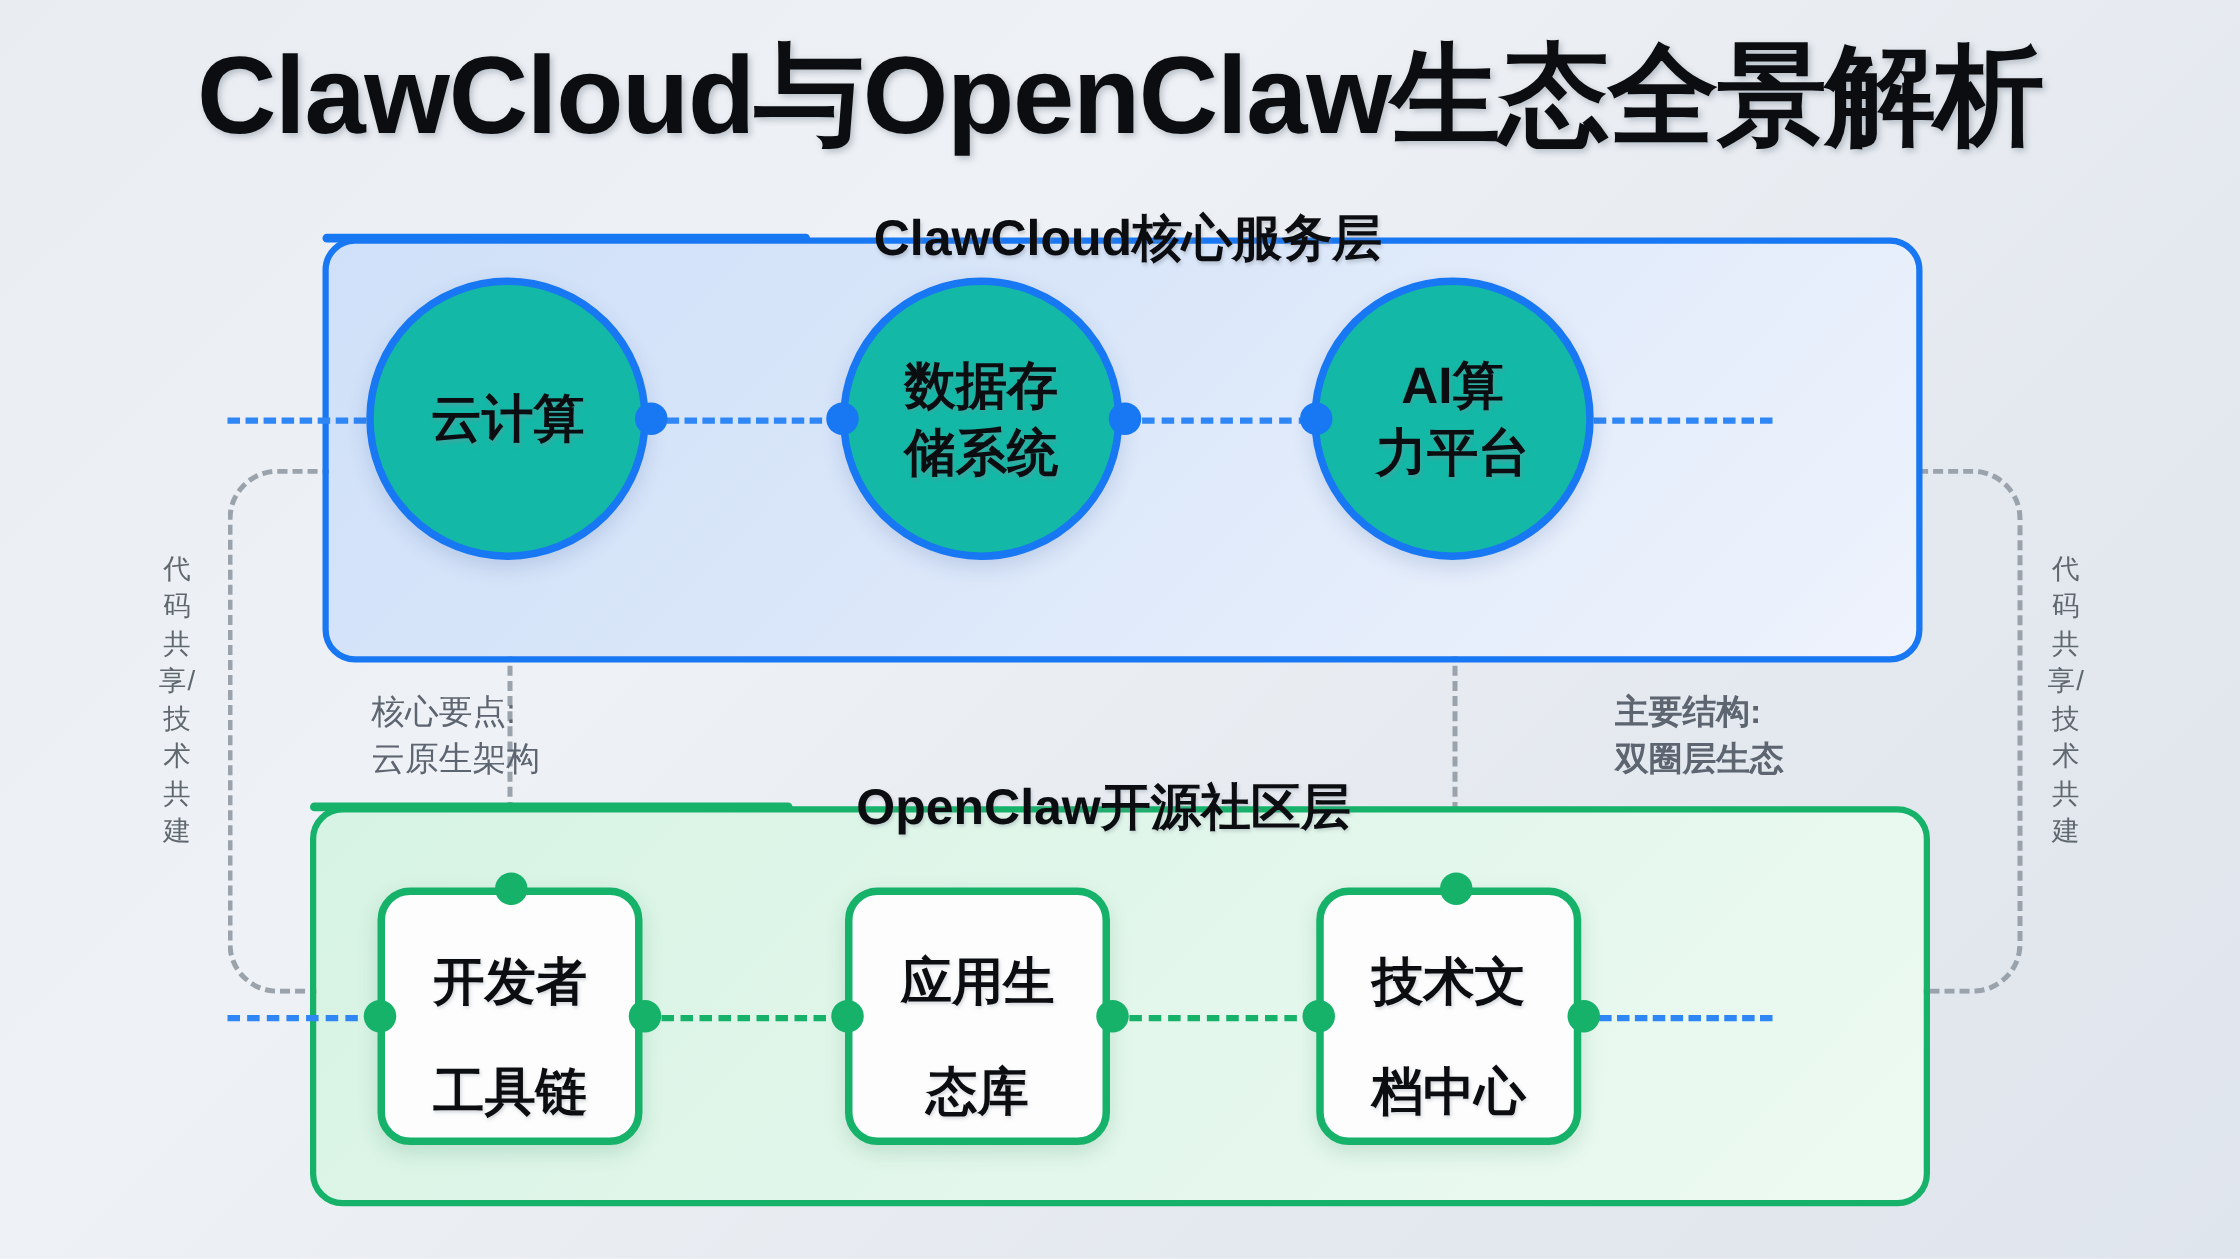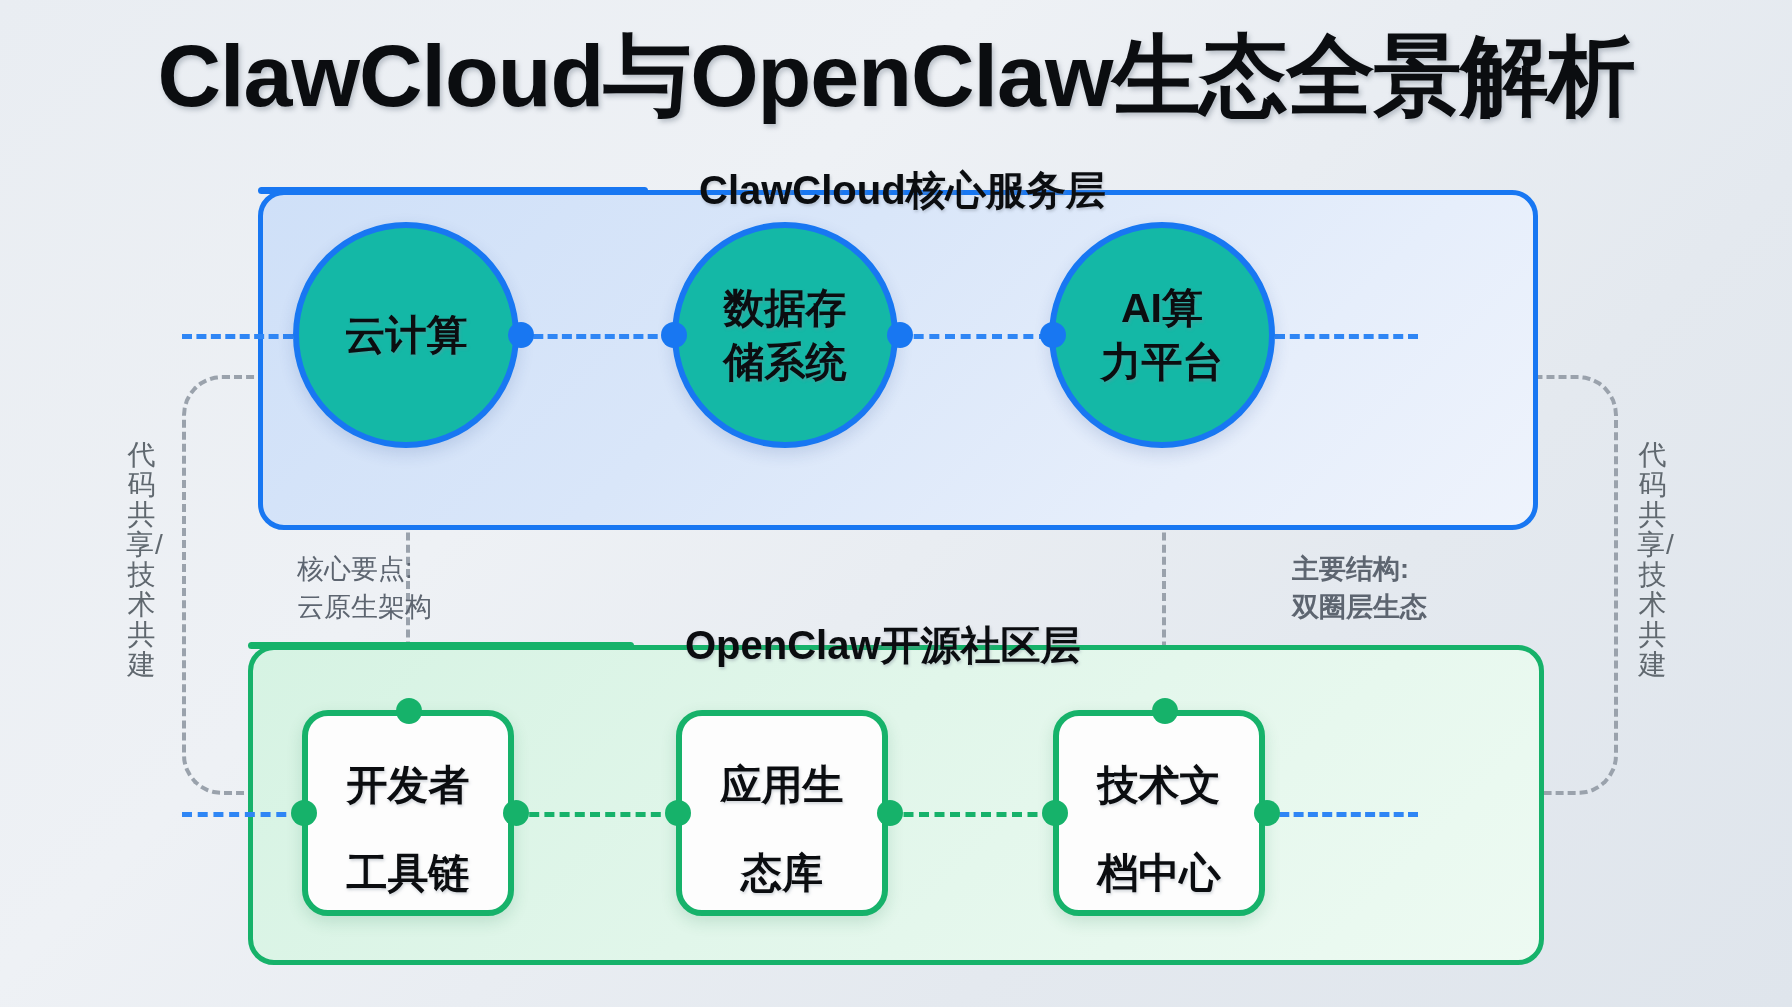--- a/index.html
+++ b/index.html
@@ -200,21 +200,21 @@
     color: #5d6570;
     white-space: nowrap;
     text-align: left;
   }
   #note-left  { left: 297px; top: 550px; }
   #note-right { left: 1292px; top: 550px; font-weight: bold; }
 
   
   .vlabel {
     position: absolute;
-    font-size: 28px;
+    font-size: 22px;
     line-height: 30px;
     color: #60686f;
     width: 32px;
     word-break: break-all;
     text-align: center;
     letter-spacing: 1px;
   }
   #vlabel-left  { left: 126px; top: 440px; }
   #vlabel-right { left: 1637px; top: 440px; }
 

